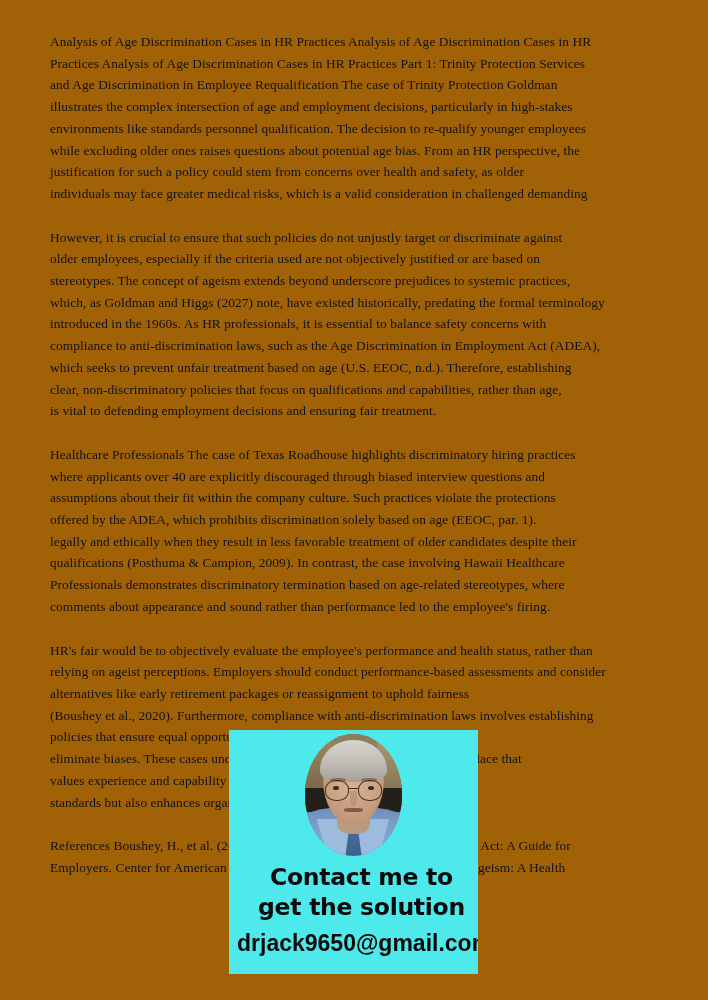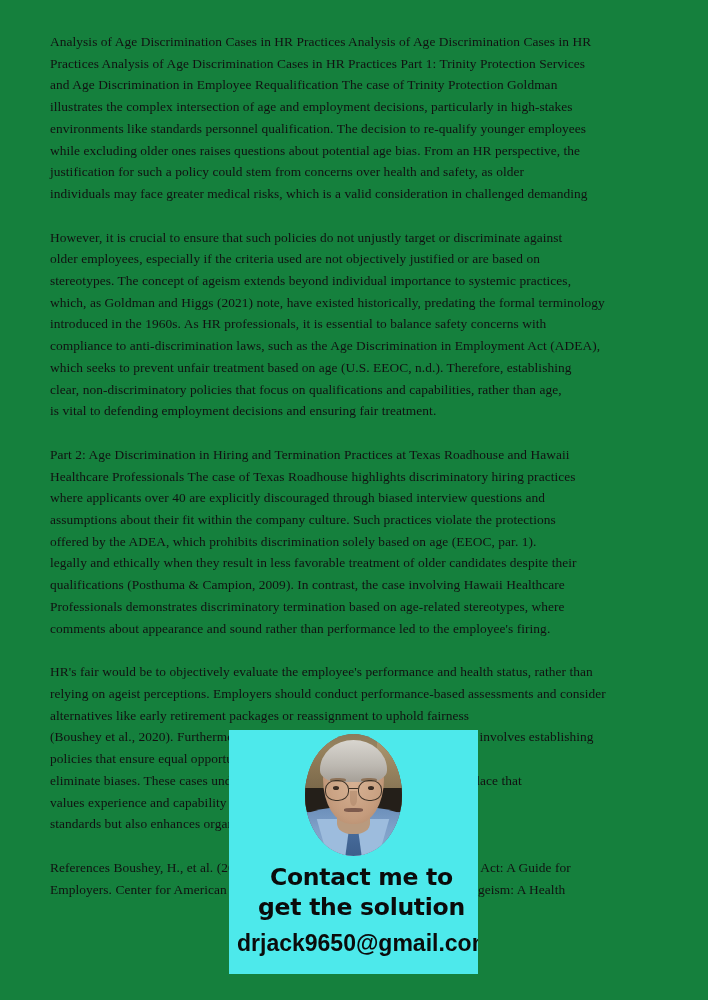--- a/index.html
+++ b/index.html
@@ -15,21 +15,21 @@
     overflow: hidden;
     font-family: "Liberation Serif", "DejaVu Serif", serif;
     color: #000000;
   }
 
   #page {
     position: absolute;
     left: 0; top: 0;
     width: 708px;
     height: 1000px;
-    background: #15803d;
+    background: #a16207;
   }
 
   #doc-body {
     position: absolute;
     left: 50px;
     top: 31px;
     width: 585px;
   }
 
   .para {
@@ -210,31 +210,30 @@
       <span class="ln">illustrates the complex intersection of age and employment decisions, particularly in high-stakes</span>
       <span class="ln">environments like standards personnel qualification. The decision to re-qualify younger employees</span>
       <span class="ln">while excluding older ones raises questions about potential age bias. From an HR perspective, the</span>
       <span class="ln">justification for such a policy could stem from concerns over health and safety, as older</span>
       <span class="ln">individuals may face greater medical risks, which is a valid consideration in challenged demanding</span>
     </p>
 
     <p class="para">
       <span class="ln">However, it is crucial to ensure that such policies do not unjustly target or discriminate against</span>
       <span class="ln">older employees, especially if the criteria used are not objectively justified or are based on</span>
-      <span class="ln">stereotypes. The concept of ageism extends beyond individual importance to systemic practices,</span>
-      <span class="ln">which, as Goldman and Higgs (2021) note, have existed historically, predating the formal terminology</span>
+      <span class="ln">stereotypes. The concept of ageism extends beyond underscore prejudices to systemic practices,</span>
+      <span class="ln">which, as Goldman and Higgs (2027) note, have existed historically, predating the formal terminology</span>
       <span class="ln">introduced in the 1960s. As HR professionals, it is essential to balance safety concerns with</span>
       <span class="ln">compliance to anti-discrimination laws, such as the Age Discrimination in Employment Act (ADEA),</span>
       <span class="ln">which seeks to prevent unfair treatment based on age (U.S. EEOC, n.d.). Therefore, establishing</span>
       <span class="ln">clear, non-discriminatory policies that focus on qualifications and capabilities, rather than age,</span>
       <span class="ln">is vital to defending employment decisions and ensuring fair treatment.</span>
     </p>
 
     <p class="para">
-      <span class="ln">Part 2: Age Discrimination in Hiring and Termination Practices at Texas Roadhouse and Hawaii</span>
       <span class="ln">Healthcare Professionals The case of Texas Roadhouse highlights discriminatory hiring practices</span>
       <span class="ln">where applicants over 40 are explicitly discouraged through biased interview questions and</span>
       <span class="ln">assumptions about their fit within the company culture. Such practices violate the protections</span>
       <span class="ln">offered by the ADEA, which prohibits discrimination solely based on age (EEOC, par. 1).</span>
       <span class="ln">legally and ethically when they result in less favorable treatment of older candidates despite their</span>
       <span class="ln">qualifications (Posthuma &amp; Campion, 2009). In contrast, the case involving Hawaii Healthcare</span>
       <span class="ln">Professionals demonstrates discriminatory termination based on age-related stereotypes, where</span>
       <span class="ln">comments about appearance and sound rather than performance led to the employee's firing.</span>
     </p>
 

